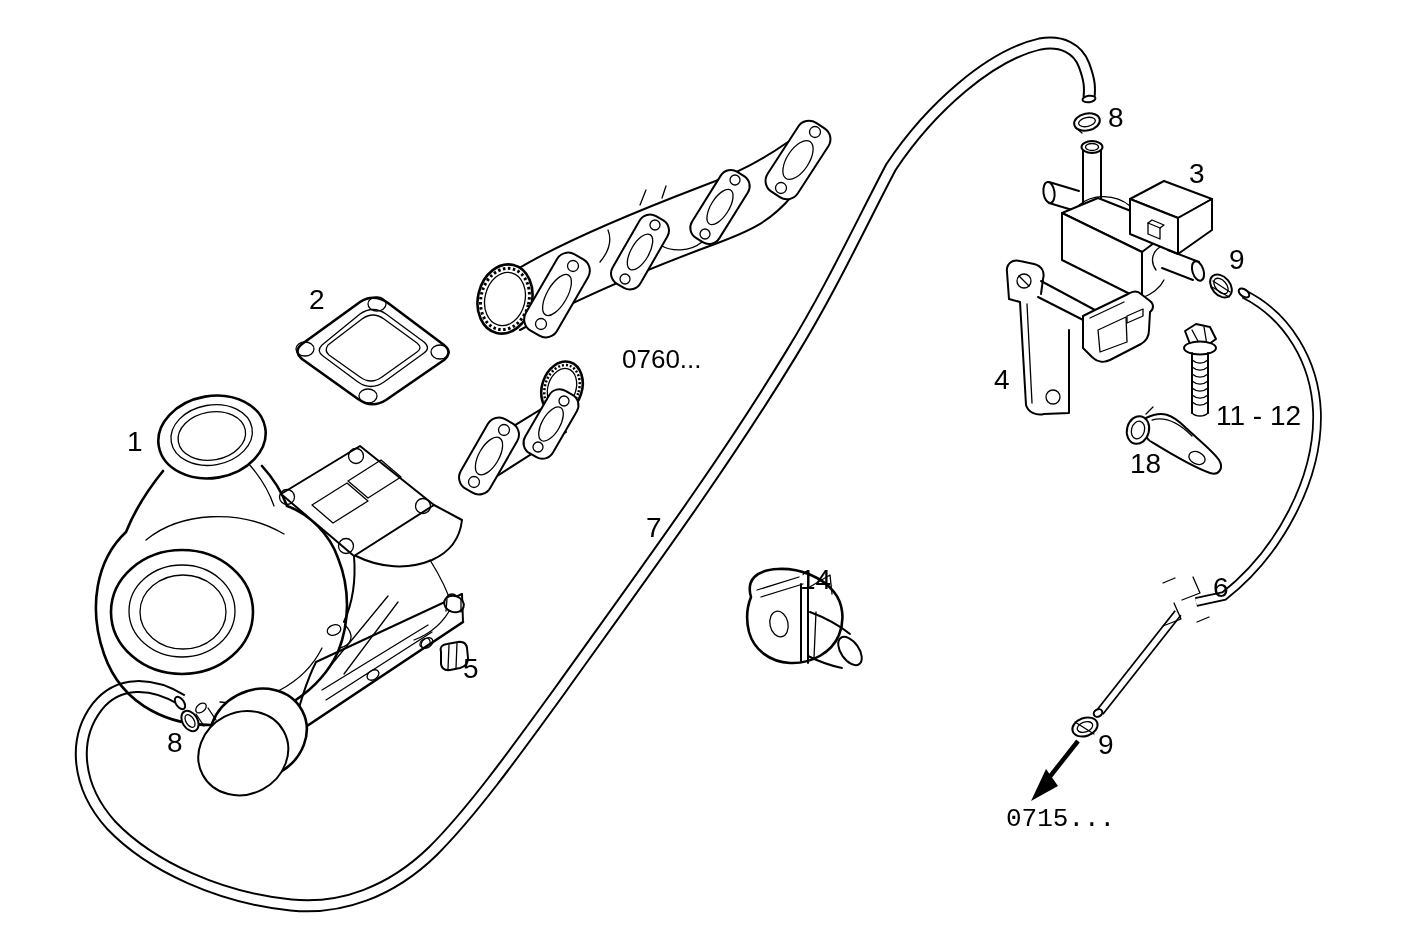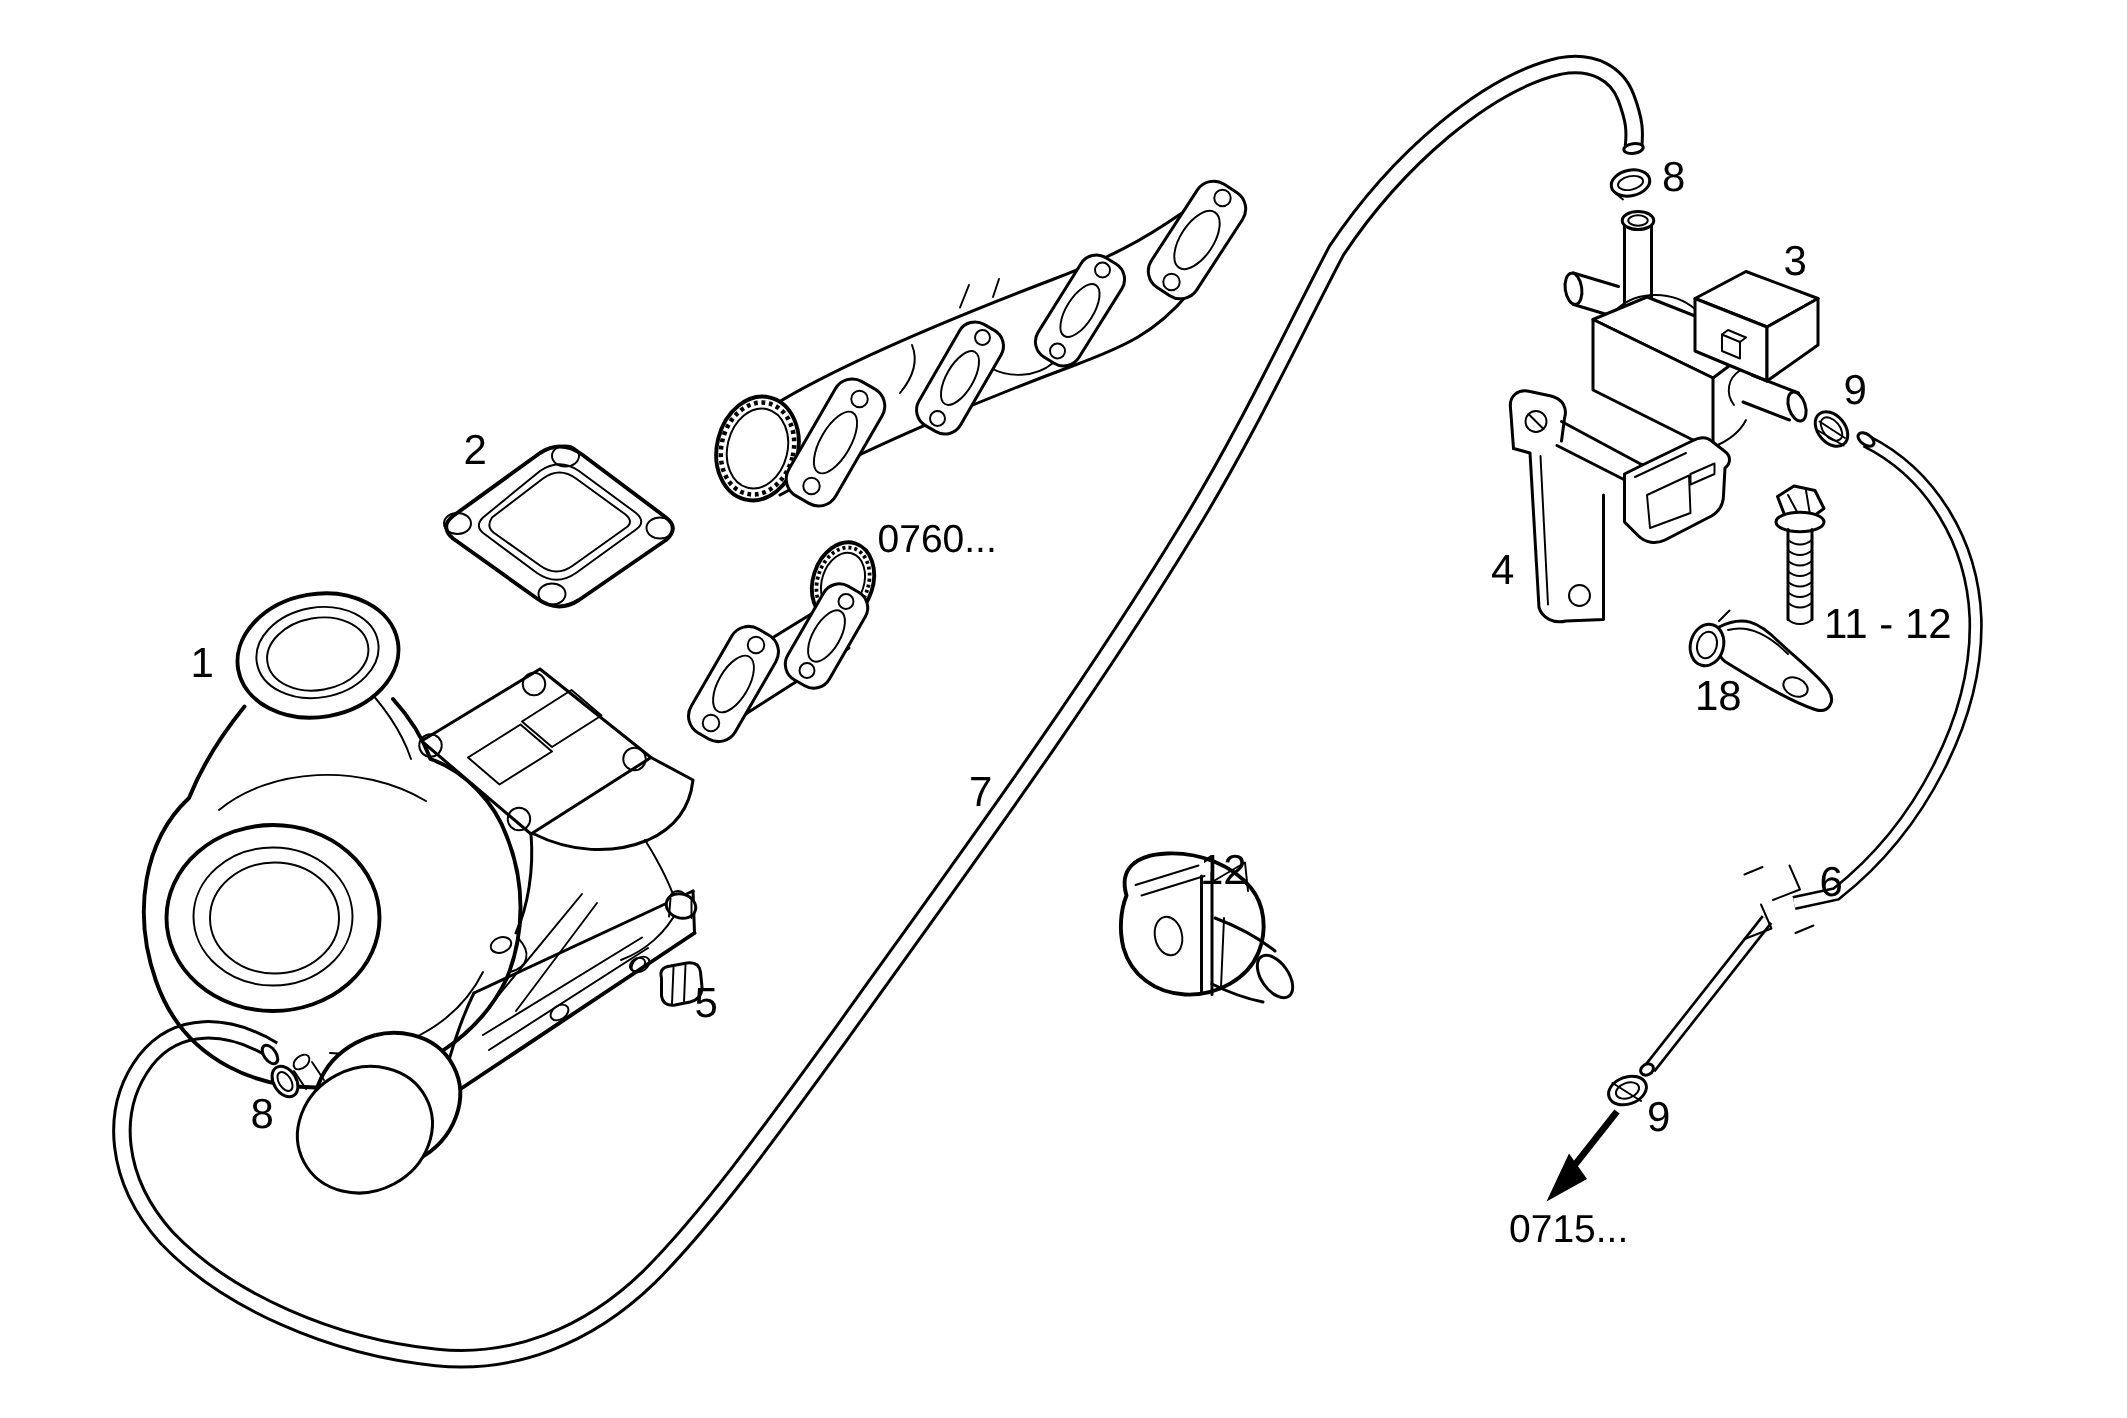--- a/index.html
+++ b/index.html
@@ -299,28 +299,28 @@
 
   <g>
     <path d="M1078,741 L1048,779" fill="none" stroke="#000" stroke-width="4.5"></path>
     <polygon points="1031,801 1058,786 1046,769" fill="#000"></polygon>
   </g>
 
 </svg>
 
 <div class="lbl" style="left:127px;top:428px;">1</div>
 <div class="lbl" style="left:309px;top:286px;">2</div>
-<div class="lbl ref" style="left:585px;top:346px;">0760...</div>
+<div class="lbl ref" style="left:622px;top:346px;">0760...</div>
 <div class="lbl" style="left:1108px;top:104px;">8</div>
 <div class="lbl" style="left:1189px;top:160px;">3</div>
 <div class="lbl" style="left:1229px;top:246px;">9</div>
 <div class="lbl" style="left:994px;top:366px;">4</div>
 <div class="lbl" style="left:1216px;top:378px;margin-top:24px;">11 - 12</div>
 <div class="lbl" style="left:1130px;top:450px;">18</div>
-<div class="lbl" style="left:800px;top:566px;">12</div>
+<div class="lbl" style="left:800px;top:566px;">14</div>
 <div class="lbl" style="left:646px;top:514px;">7</div>
 <div class="lbl" style="left:1213px;top:574px;">6</div>
 <div class="lbl" style="left:463px;top:655px;">5</div>
 <div class="lbl" style="left:167px;top:729px;">8</div>
 <div class="lbl" style="left:1098px;top:731px;">9</div>
-<div class="lbl ref" style="left:1006px;top:806px;">0715...</div>
+<div class="lbl ref" style="left:1006px;top:806px;font-family:Liberation Mono, monospace;">0715...</div>
 
 </div>
 
 </body></html>

